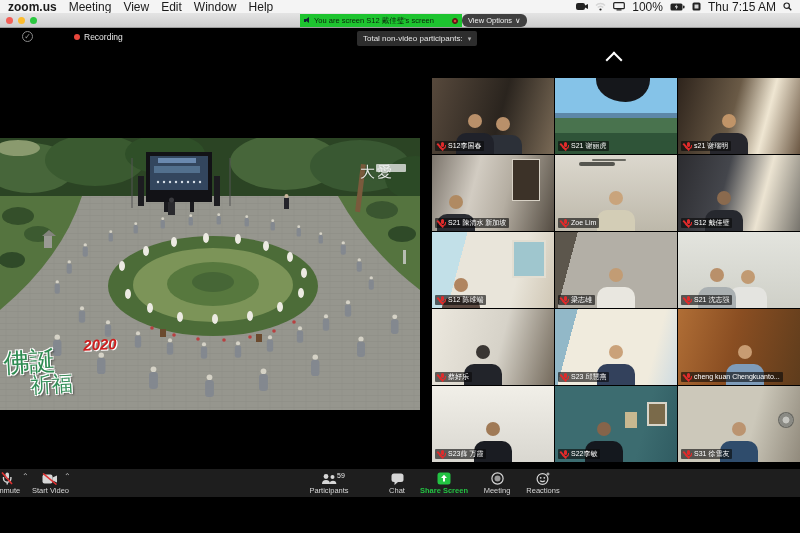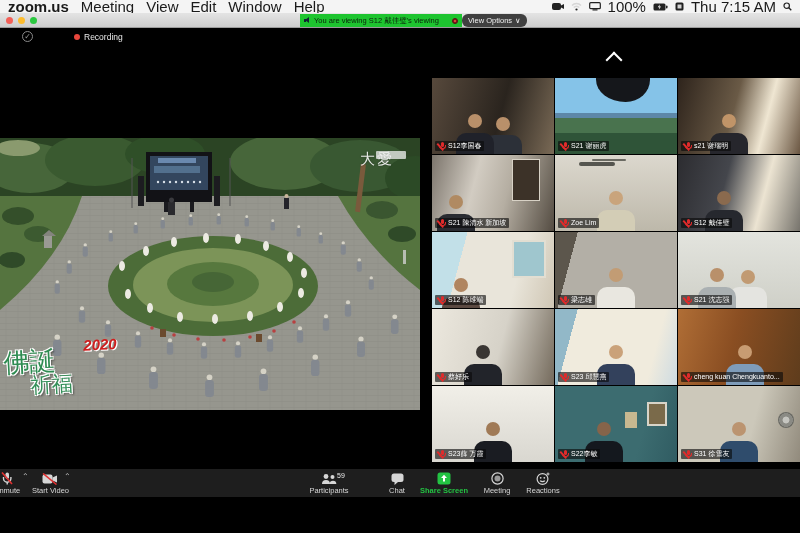--- a/index.html
+++ b/index.html
@@ -1,21 +1,21 @@
 <!DOCTYPE html>
 <html><head>
 <meta charset="utf-8">
 <style>
   html,body{margin:0;padding:0;background:#000;}
   *{box-sizing:border-box;font-family:"Liberation Sans",sans-serif;}
   #screen{position:relative;width:800px;height:533px;background:#000;overflow:hidden;}
 
   
   #menubar{position:absolute;left:0;top:0;width:800px;height:13px;background:#f4f4f4;
-    display:flex;align-items:center;font-size:15px;color:#1a1a1a;padding:0 8px;}
+    display:flex;align-items:center;font-size:12px;color:#1a1a1a;padding:0 8px;}
   #menubar .app{font-weight:bold;margin-right:12px;}
   #menubar .mitem{margin-right:12px;}
   #menubar .spacer{flex:1;}
   #menubar .right{display:flex;align-items:center;gap:7px;}
   .mb-ic{display:inline-block;vertical-align:middle;}
 
   
   #titlebar{position:absolute;left:0;top:13px;width:800px;height:15px;
     background:linear-gradient(#e4e4e4,#cdcdcd);border-bottom:1px solid #9c9c9c;}
   .light{position:absolute;top:4px;width:7px;height:7px;border-radius:50%;}
@@ -41,21 +41,21 @@
   #recording{position:absolute;left:74px;top:32px;display:flex;align-items:center;gap:4px;
     color:#e8e8e8;font-size:8.5px;}
   #recording .dot{width:6px;height:6px;border-radius:50%;background:#e8463c;}
   #nonvideo{position:absolute;left:357px;top:31px;height:15px;background:#2d2d2d;border-radius:2px;
     color:#e6e6e6;font-size:8px;display:flex;align-items:center;gap:5px;padding:0 6px;white-space:nowrap;}
   #nonvideo .arr{color:#b0b0b0;font-size:7px;}
 
   
   #video{position:absolute;left:0;top:138px;width:420px;height:272px;background:#8e8e88;overflow:hidden;}
   #video svg{position:absolute;left:0;top:0;}
-  #watermark{position:absolute;right:26px;top:12px;color:rgba(255,255,255,.88);font-size:15px;
+  #watermark{position:absolute;right:26px;top:25px;color:rgba(255,255,255,.88);font-size:15px;
     letter-spacing:2px;text-shadow:0 0 2px rgba(0,0,0,.4);}
   #watermark .badge{display:block;margin:1px auto 0;width:30px;height:8px;background:rgba(240,240,240,.75);
     border-radius:1px;}
   #vtitle{position:absolute;left:4px;bottom:16px;width:112px;transform:rotate(-3deg);line-height:1;}
   #vtitle .l1{font-size:26px;color:#2f8c52;text-shadow:1px 1px 0 #fff,-1px -1px 0 #fff,1px -1px 0 #fff,-1px 1px 0 #fff,2px 2px 2px rgba(0,0,0,.5);}
   #vtitle .l2{font-size:21px;margin-left:26px;color:#35915a;text-shadow:1px 1px 0 #fff,-1px -1px 0 #fff,1px -1px 0 #fff,-1px 1px 0 #fff,2px 2px 2px rgba(0,0,0,.5);}
   #vtitle .yr{position:absolute;right:-2px;top:-8px;color:#cf1f1f;font-size:15px;font-weight:bold;
     font-style:italic;text-shadow:1px 1px 0 #fff;}
 
   
@@ -174,32 +174,36 @@
     </span>
   </div>
 
   <div id="titlebar">
     <span class="light r"></span>
     <span class="light y"></span>
     <span class="light g"></span>
   </div>
   <div id="banner">
     <span class="spk"></span>
-    <span>You are viewing S12 戴佳璧's viewing</span>
+    <span>You are screen S12 戴佳璧's screen</span>
     <span class="recdot"></span>
   </div>
   <div id="viewopts">
     <span>View Options</span>
     <span>∨</span>
   </div>
 
   <div id="shield">✓</div>
   <div id="recording">
     <span class="dot"></span>
     <span>Recording</span>
+  </div>
+  <div id="nonvideo">
+    <span>Total non-video participants:</span>
+    <span class="arr">▾</span>
   </div>
 
   <div id="video">
     <svg width="420" height="272" viewBox="0 0 420 272">
       <defs>
         <symbol id="fig" viewBox="0 0 10 22">
             <circle cx="5" cy="3" r="2.6" fill="#d5d2c6"></circle>
             <rect x="1" y="5.5" width="8" height="15.5" rx="3" fill="#83888f"></rect>
           </symbol>
         <pattern id="brick" width="12" height="6" patternUnits="userSpaceOnUse">

